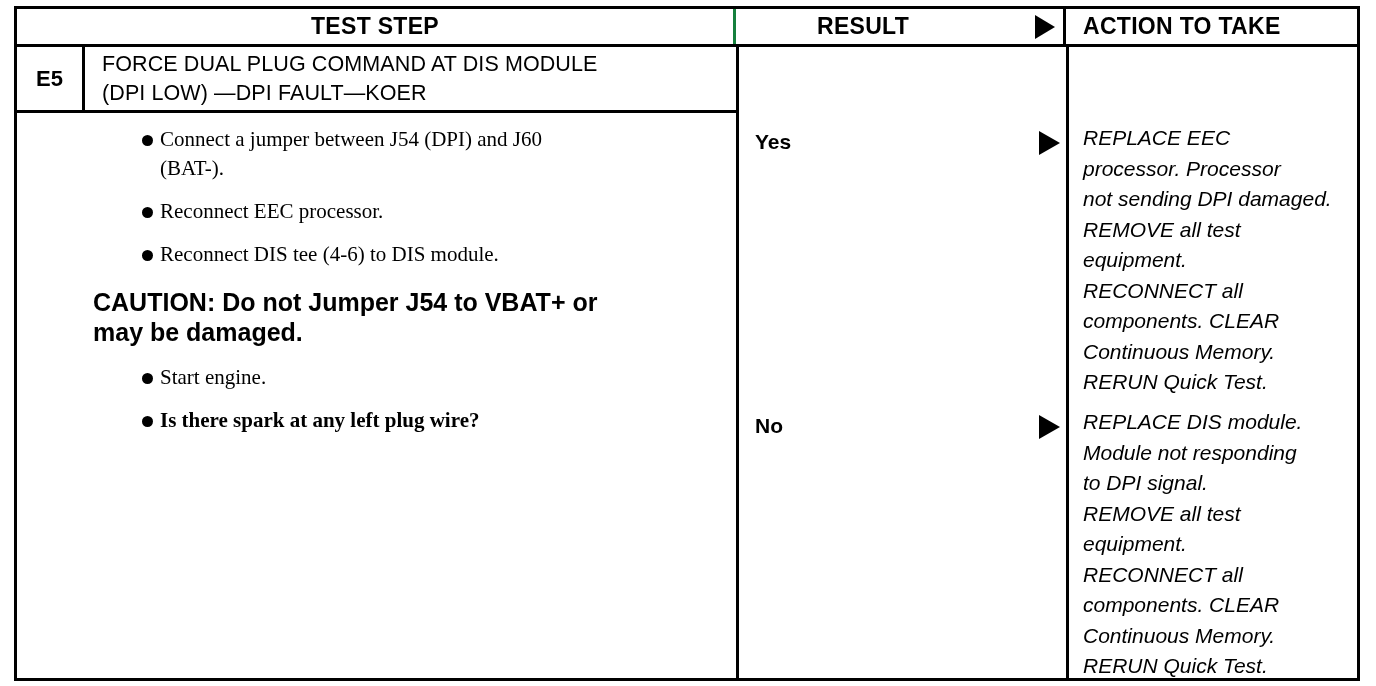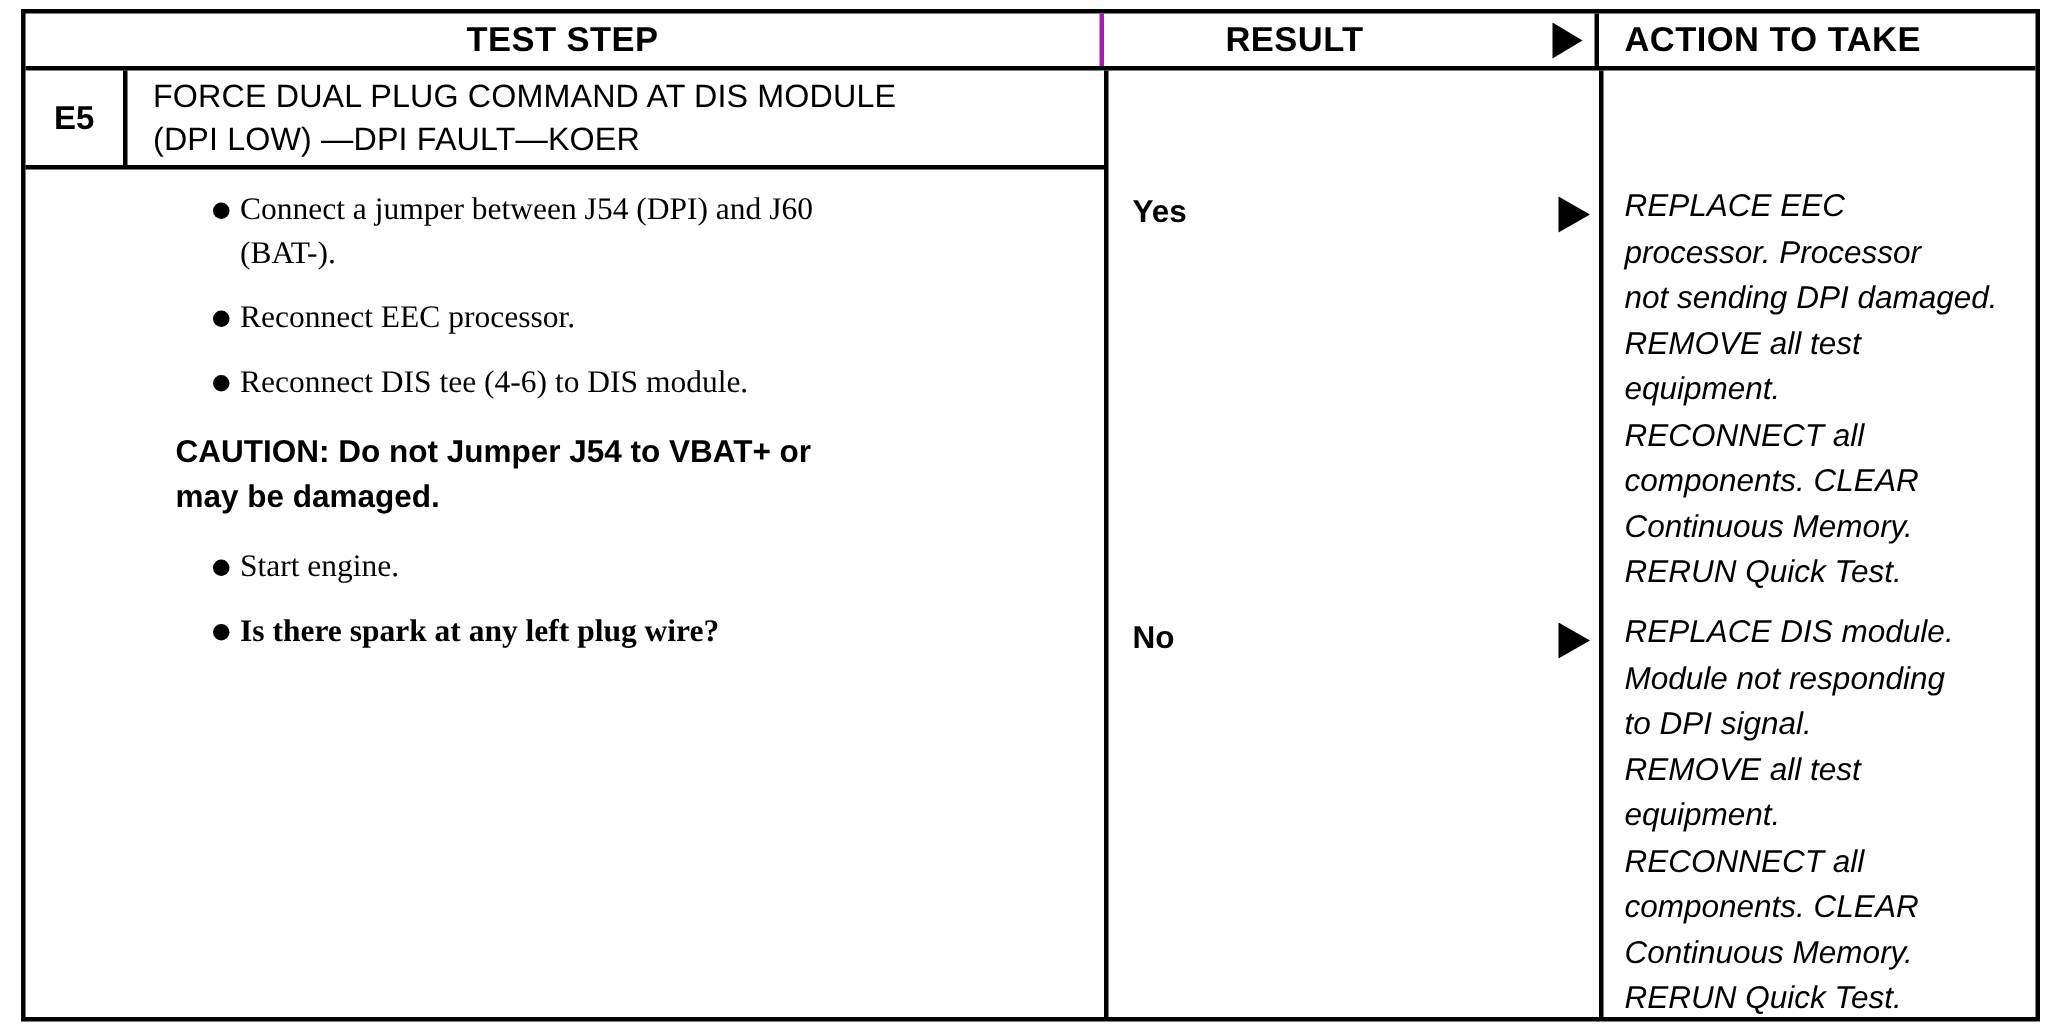--- a/index.html
+++ b/index.html
@@ -52,21 +52,21 @@
     align-items: center;
     justify-content: center;
     font-weight: bold;
     font-size: 23px;
     letter-spacing: 0.3px;
     box-sizing: border-box;
   }
   .hdr-test-step {
     left: 0;
     width: 719px;              
-    border-right: 3px solid #a21caf;
+    border-right: 3px solid #15803d;
   }
   .hdr-result {
     left: 722px;
     width: 327px;              
     border-right: 3px solid #000;
     justify-content: flex-start;
     padding-left: 78px;
   }
   .hdr-result-arrow {
     position: absolute;
@@ -164,24 +164,24 @@
     position: absolute;
     left: 125px;
     top: 10px;
     width: 11px;
     height: 11px;
     background: #000;
     border-radius: 50%;
   }
   .caution-block {
     margin: 18px 0 16px 0;
-    padding-left: 100px;
+    padding-left: 76px;
     padding-right: 16px;
     font-weight: bold;
-    font-size: 21px;
+    font-size: 25px;
     line-height: 30px;
   }
 
   
   .result-col {
     position: absolute;
     left: 722px;
     top: 38px;
     width: 327px;
     bottom: 0;

